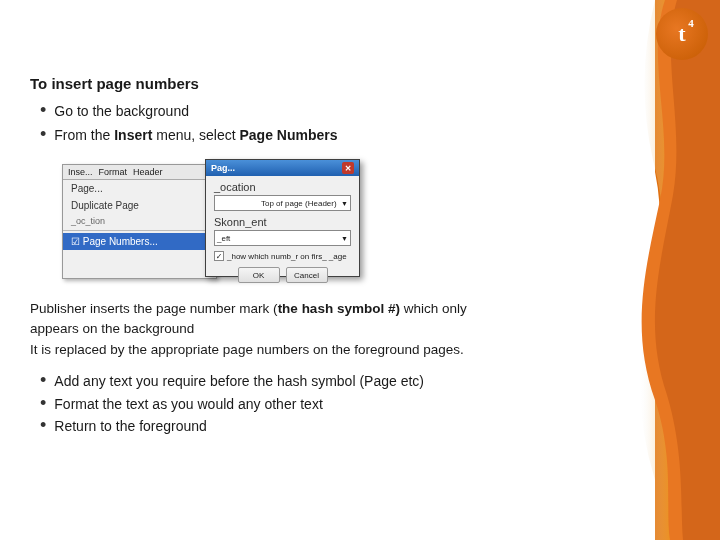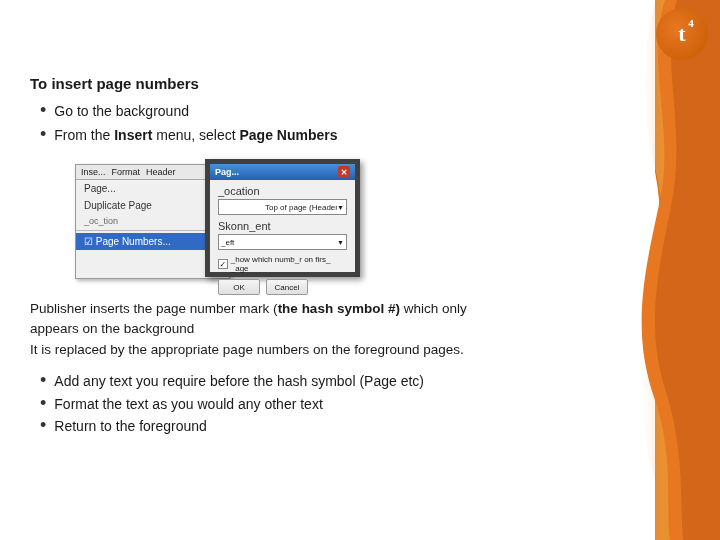--- a/index.html
+++ b/index.html
@@ -135,21 +135,21 @@
     
     .menu-mockup {
       width: 155px;
       height: 115px;
       background: #f0f0f0;
       border: 1px solid #999;
       box-shadow: 2px 2px 4px rgba(0,0,0,0.3);
       font-size: 10px;
       color: #1a1a1a;
       position: absolute;
-      left: 45px;
+      left: 32px;
       top: 5px;
       z-index: 2;
     }
 
     .menu-mockup .menu-bar {
       background: #e8e8e8;
       display: flex;
       gap: 6px;
       padding: 2px 5px;
       border-bottom: 1px solid #aaa;
@@ -171,21 +171,21 @@
     .menu-mockup .menu-divider {
       border-top: 1px solid #bbb;
       margin: 2px 0;
     }
 
     
     .dialog-mockup {
       width: 155px;
       height: 118px;
       background: #f0f0f0;
-      border: 5px solid #404040;
+      border: 1px solid #404040;
       box-shadow: 3px 3px 6px rgba(0,0,0,0.4);
       font-size: 10px;
       color: #1a1a1a;
       position: absolute;
       left: 175px;
       top: 0px;
       z-index: 3;
     }
 
     .dialog-titlebar {
@@ -260,20 +260,21 @@
       border: 1px solid #888;
       background: white;
       display: flex;
       align-items: center;
       justify-content: center;
     }
 
     .dialog-buttons {
       display: flex;
       gap: 6px;
+      justify-content: center;
       margin-top: 6px;
     }
 
     .dialog-btn {
       width: 42px;
       height: 16px;
       background: linear-gradient(to bottom, #f5f5f5, #e0e0e0);
       border: 1px solid #999;
       border-radius: 2px;
       font-size: 8px;

